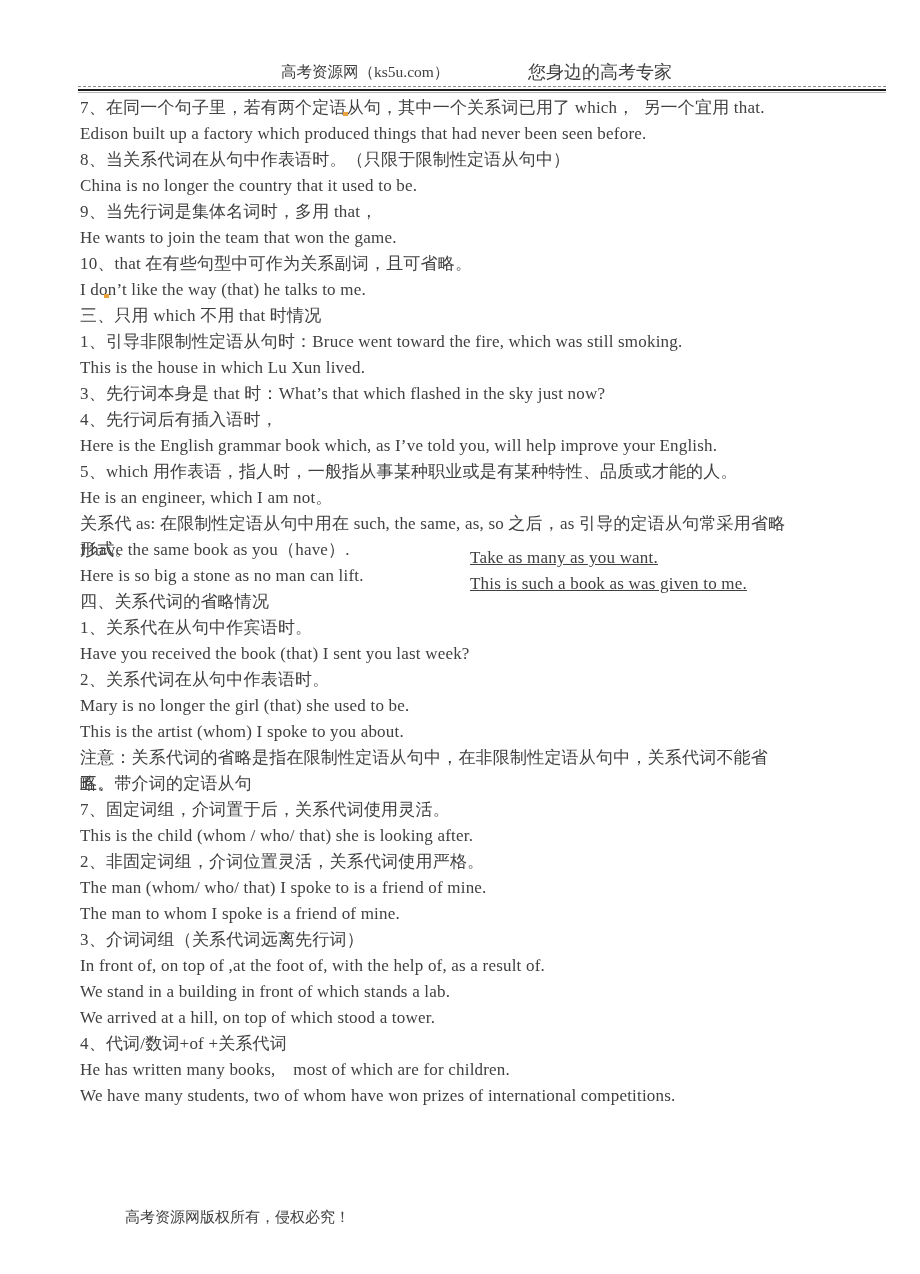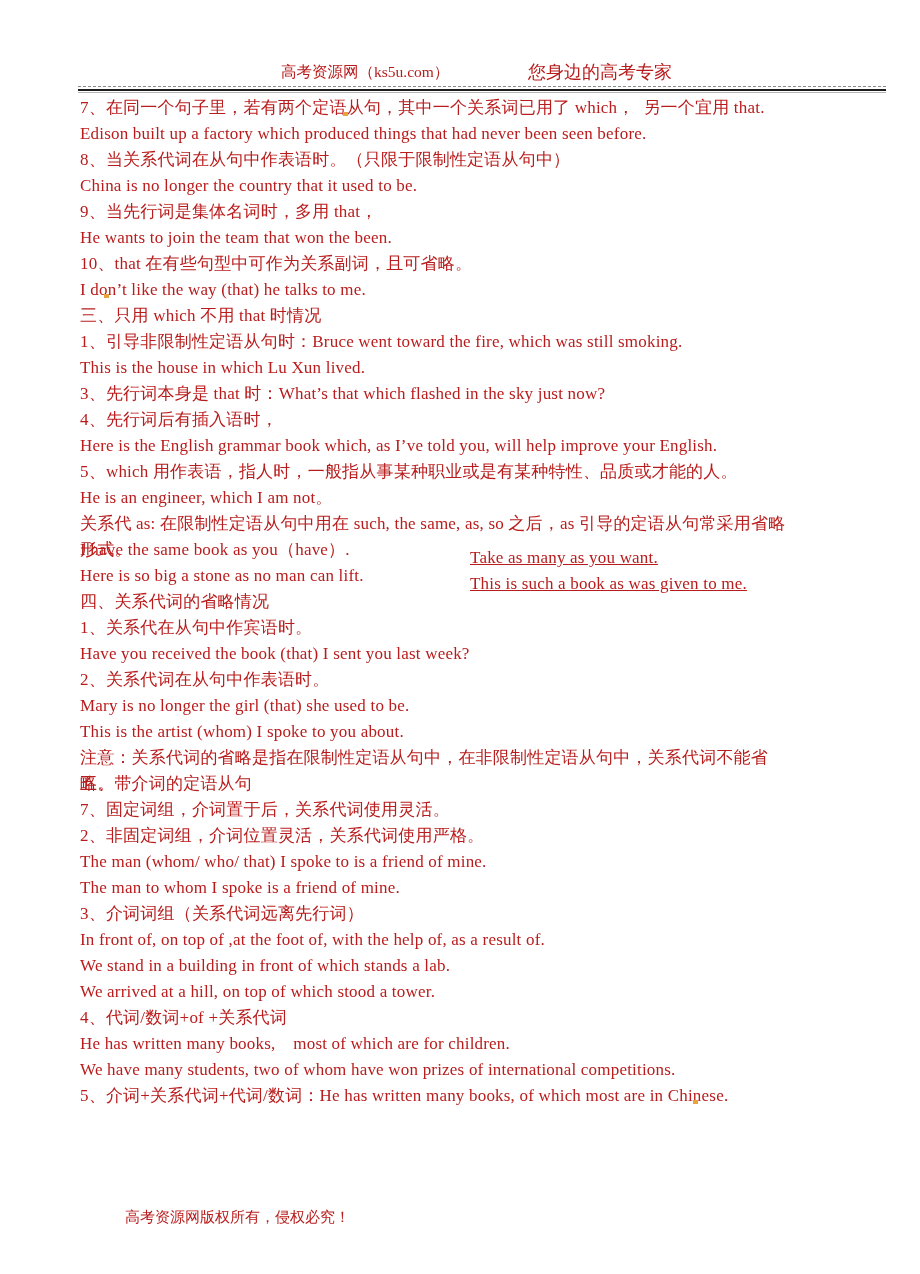--- a/index.html
+++ b/index.html
@@ -7,21 +7,21 @@
     padding: 0;
     background: #ffffff;
   }
   .page {
     position: relative;
     width: 920px;
     height: 1274px;
     background: #ffffff;
     overflow: hidden;
     font-family: "Liberation Serif", "DejaVu Serif", serif;
-    color: #b91c1c;
+    color: #404040;
   }
   
   .hdr-site {
     position: absolute;
     left: 281px;
     top: 62px;
     font-size: 15.5px;
     line-height: 20px;
     white-space: pre;
   }
@@ -116,21 +116,21 @@
       <div class="shadow"></div>
     </div>
   </div>
 
   <div class="content" id="content">
       <div class="line">7、在同一个句子里，若有两个定语从句，其中一个关系词已用了 which，  另一个宜用 that.<span class="spell-mark" style="left: 263px;"></span></div>
       <div class="line">Edison built up a factory which produced things that had never been seen before.</div>
       <div class="line">8、当关系代词在从句中作表语时。（只限于限制性定语从句中）</div>
       <div class="line">China is no longer the country that it used to be.</div>
       <div class="line">9、当先行词是集体名词时，多用 that，</div>
-      <div class="line">He wants to join the team that won the been.</div>
+      <div class="line">He wants to join the team that won the game.</div>
       <div class="line">10、that 在有些句型中可作为关系副词，且可省略。</div>
       <div class="line">I don’t like the way (that) he talks to me.<span class="spell-mark" style="left: 24px;"></span></div>
       <div class="line">三、只用 which 不用 that 时情况</div>
       <div class="line">1、引导非限制性定语从句时：Bruce went toward the fire, which was still smoking.</div>
       <div class="line">This is the house in which Lu Xun lived.</div>
       <div class="line">3、先行词本身是 that 时：What’s that which flashed in the sky just now?</div>
       <div class="line">4、先行词后有插入语时，</div>
       <div class="line">Here is the English grammar book which, as I’ve told you, will help improve your English.</div>
       <div class="line">5、which 用作表语，指人时，一般指从事某种职业或是有某种特性、品质或才能的人。</div>
       <div class="line">He is an engineer, which I am not。</div>
@@ -139,30 +139,30 @@
       <div class="line"><span>Here is so big a stone as no man can lift.</span><span class="col2">This is such a book as was given to me.</span></div>
       <div class="line">四、关系代词的省略情况</div>
       <div class="line">1、关系代在从句中作宾语时。</div>
       <div class="line">Have you received the book (that) I sent you last week?</div>
       <div class="line">2、关系代词在从句中作表语时。</div>
       <div class="line">Mary is no longer the girl (that) she used to be.</div>
       <div class="line">This is the artist (whom) I spoke to you about.</div>
       <div class="line">注意：关系代词的省略是指在限制性定语从句中，在非限制性定语从句中，关系代词不能省略。</div>
       <div class="line">五、带介词的定语从句</div>
       <div class="line">7、固定词组，介词置于后，关系代词使用灵活。</div>
+      <div class="line">This is the child (whom / who/ that) she is looking after.</div>
       <div class="line">2、非固定词组，介词位置灵活，关系代词使用严格。</div>
       <div class="line">The man (whom/ who/ that) I spoke to is a friend of mine.</div>
       <div class="line">The man to whom I spoke is a friend of mine.</div>
       <div class="line">3、介词词组（关系代词远离先行词）</div>
       <div class="line">In front of, on top of ,at the foot of, with the help of, as a result of.</div>
       <div class="line">We stand in a building in front of which stands a lab.</div>
       <div class="line">We arrived at a hill, on top of which stood a tower.</div>
       <div class="line">4、代词/数词+of +关系代词</div>
       <div class="line">He has written many books,    most of which are for children.</div>
       <div class="line">We have many students, two of whom have won prizes of international competitions.</div>
-      <div class="line">5、介词+关系代词+代词/数词：He has written many books, of which most are in Chinese.<span class="spell-mark" style="left: 613px;"></span></div>
     </div>
 
   <div class="footer">
     <span>高考资源网版权所有，侵权必究！</span>
   </div>
 
 </div>
 
 </body></html>

